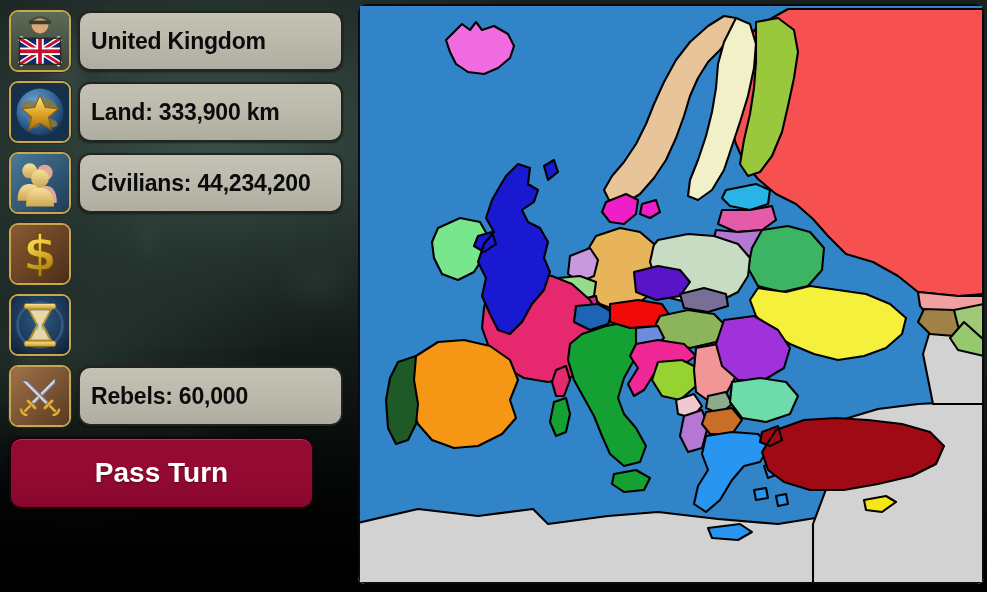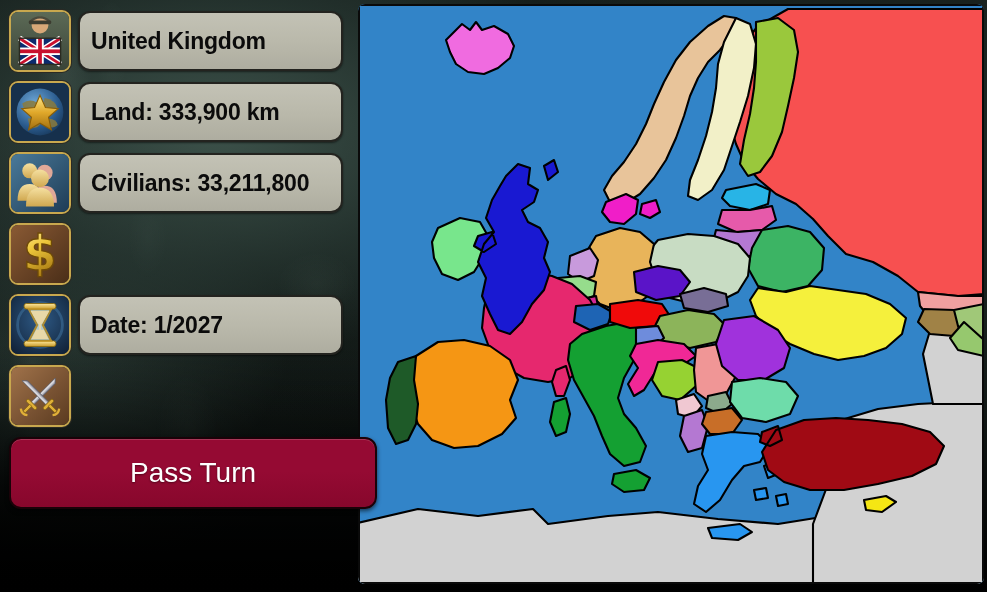--- a/index.html
+++ b/index.html
@@ -93,28 +93,28 @@
     color: #0b0b0b;
     letter-spacing: -0.2px;
     white-space: nowrap;
   }
 
   
   .icon-svg { display: block; width: 100%; height: 100%; }
 
   #pass-turn-button {
     margin: 9px 9px 0 0;
-    width: 368px;
+    width: 305px;
     height: 72px;
     border-radius: 12px;
     border: 2px solid #1a0208;
     background: linear-gradient(180deg, #a40f3c 0%, #950a33 48%, #87072c 100%);
     color: #ffffff;
     font-size: 28px;
-    font-weight: normal;
+    font-weight: bold;
     display: flex;
     align-items: center;
     justify-content: center;
     cursor: pointer;
     box-shadow: inset 0 1px 0 rgba(255,255,255,0.18), 0 2px 4px rgba(0,0,0,0.6);
     text-shadow: 0 1px 2px rgba(0,0,0,0.45);
   }
 
   
   #map-viewport {
@@ -212,21 +212,21 @@
           <rect x="0" y="0" width="62" height="62" fill="url(#g-civbg)"></rect>
           <circle cx="20" cy="18" r="8" fill="url(#g-gold)"></circle>
           <path d="M7 50 Q7 32 20 32 Q33 32 33 50 Z" fill="url(#g-gold)"></path>
           <circle cx="36" cy="20" r="8.5" fill="#e0a898"></circle>
           <path d="M23 52 Q23 34 36 34 Q49 34 49 52 Z" fill="#e0a898"></path>
           <circle cx="31" cy="26" r="9.5" fill="url(#g-gold)"></circle>
           <path d="M16 56 Q16 36 31 36 Q46 36 46 56 Z" fill="url(#g-gold)"></path>
         </svg>
       </div>
       <div class="stat-panel">
-        <span class="stat-text">Civilians: 33,211,800</span>
+        <span class="stat-text">Civilians: 44,234,200</span>
       </div>
     </div>
 
     <div class="stat-row">
       <div class="stat-icon" style="border-color: rgb(200, 168, 78);">
         <svg class="icon-svg" viewBox="0 0 62 62">
           <defs>
             <linearGradient id="g-mbg" x1="0" y1="0" x2="1" y2="1">
               <stop offset="0" stop-color="#8a5a34"></stop>
                 <stop offset="1" stop-color="#4a2e18"></stop>
@@ -258,23 +258,20 @@
           </defs>
           <rect x="0" y="0" width="62" height="62" fill="url(#g-dbg)"></rect>
           <circle cx="31" cy="31" r="24" fill="none" stroke="#3c6e9a" stroke-width="3" opacity="0.6"></circle>
           <rect x="14" y="8" width="34" height="6" rx="2.5" fill="url(#g-hgold)" stroke="#8a6a10" stroke-width="1"></rect>
           <rect x="14" y="48" width="34" height="6" rx="2.5" fill="url(#g-hgold)" stroke="#8a6a10" stroke-width="1"></rect>
           <path d="M19 14 L43 14 L34 31 L43 48 L19 48 L28 31 Z" fill="#cfe6e0" opacity="0.82" stroke="#c89a28" stroke-width="2.2"></path>
           <path d="M21 16 L41 16 L33 30 L29 30 Z" fill="#e8d8a8"></path>
           <path d="M22 46 L40 46 L35 36 L27 36 Z" fill="#e8d8a8"></path>
           <rect x="30" y="29" width="2" height="8" fill="#e8d8a8"></rect>
         </svg>
-      </div>
-      <div class="stat-panel">
-        <span class="stat-text">Date: 1/2027</span>
       </div>
     </div>
 
     <div class="stat-row">
       <div class="stat-icon" style="border-color: rgb(200, 168, 78);">
         <svg class="icon-svg" viewBox="0 0 62 62">
           <defs>
             <linearGradient id="g-rbg" x1="0" y1="0" x2="1" y2="1">
               <stop offset="0" stop-color="#a0724a"></stop>
                 <stop offset="1" stop-color="#5a3a20"></stop>
@@ -293,20 +290,23 @@
             <path d="M26 55 Q31 59 36 55" fill="none" stroke="#e0b038" stroke-width="2.5"></path>
           </g>
           <g transform="rotate(-45 31 31)">
             <path d="M29 6 L33 10 L33 42 L29 42 Z" fill="url(#g-blade)" stroke="#5a5a66" stroke-width="0.9"></path>
             <rect x="24" y="42" width="14" height="3.5" rx="1.5" fill="#e0b038" stroke="#8a6a10" stroke-width="0.8"></rect>
             <rect x="29.5" y="45" width="3" height="10" fill="#e0b038" stroke="#8a6a10" stroke-width="0.8"></rect>
             <path d="M26 55 Q31 59 36 55" fill="none" stroke="#e0b038" stroke-width="2.5"></path>
           </g>
         </svg>
       </div>
+      <div class="stat-panel">
+        <span class="stat-text">Rebels: 60,000</span>
+      </div>
     </div>
 
     <div id="pass-turn-button" style="background: linear-gradient(rgb(149, 10, 51) 0%, rgb(149, 10, 51) 48%, rgb(135, 7, 44) 100%);">
       <span>Pass Turn</span>
     </div>
   </div>
 
   <div id="map-viewport">
     <svg id="map-svg" viewBox="0 0 626 580" preserveAspectRatio="none">
       <rect x="0" y="0" width="626" height="580" fill="#3284c8"></rect>

